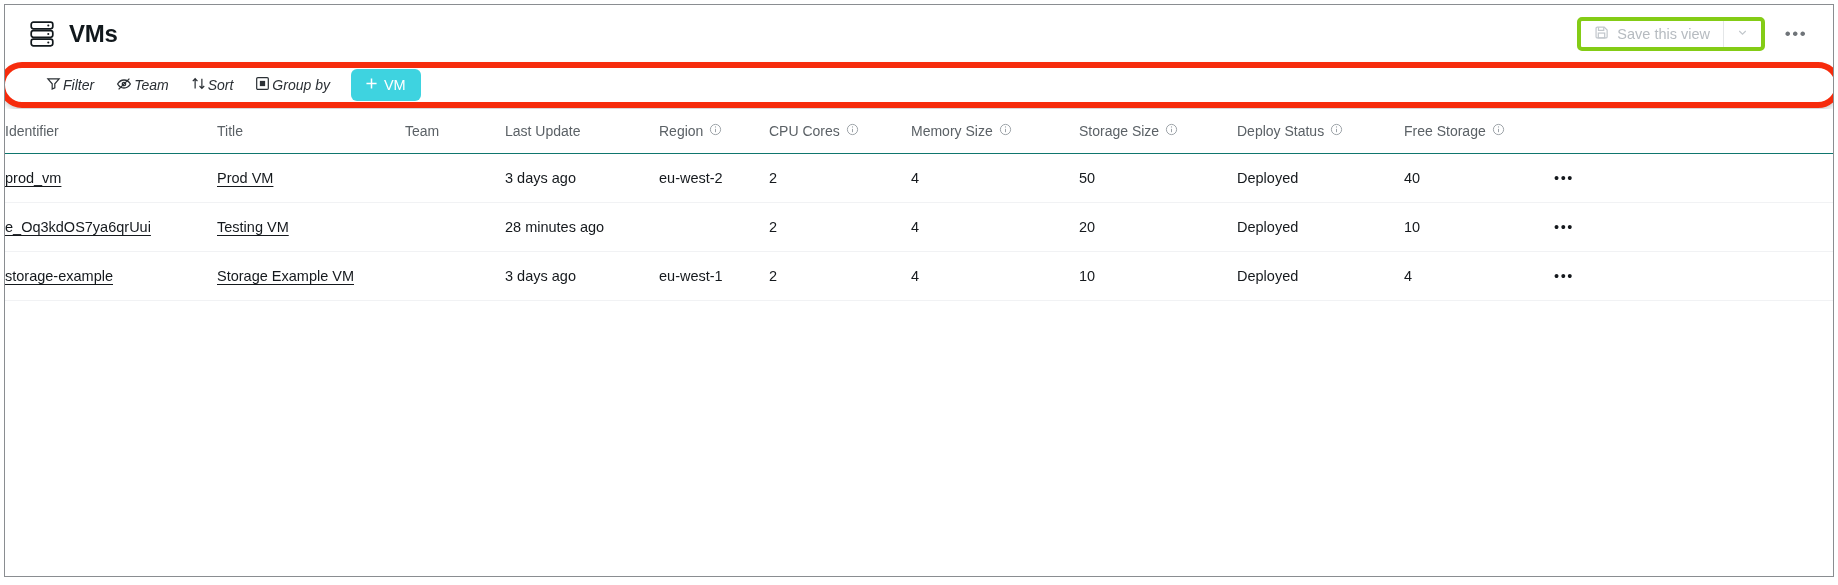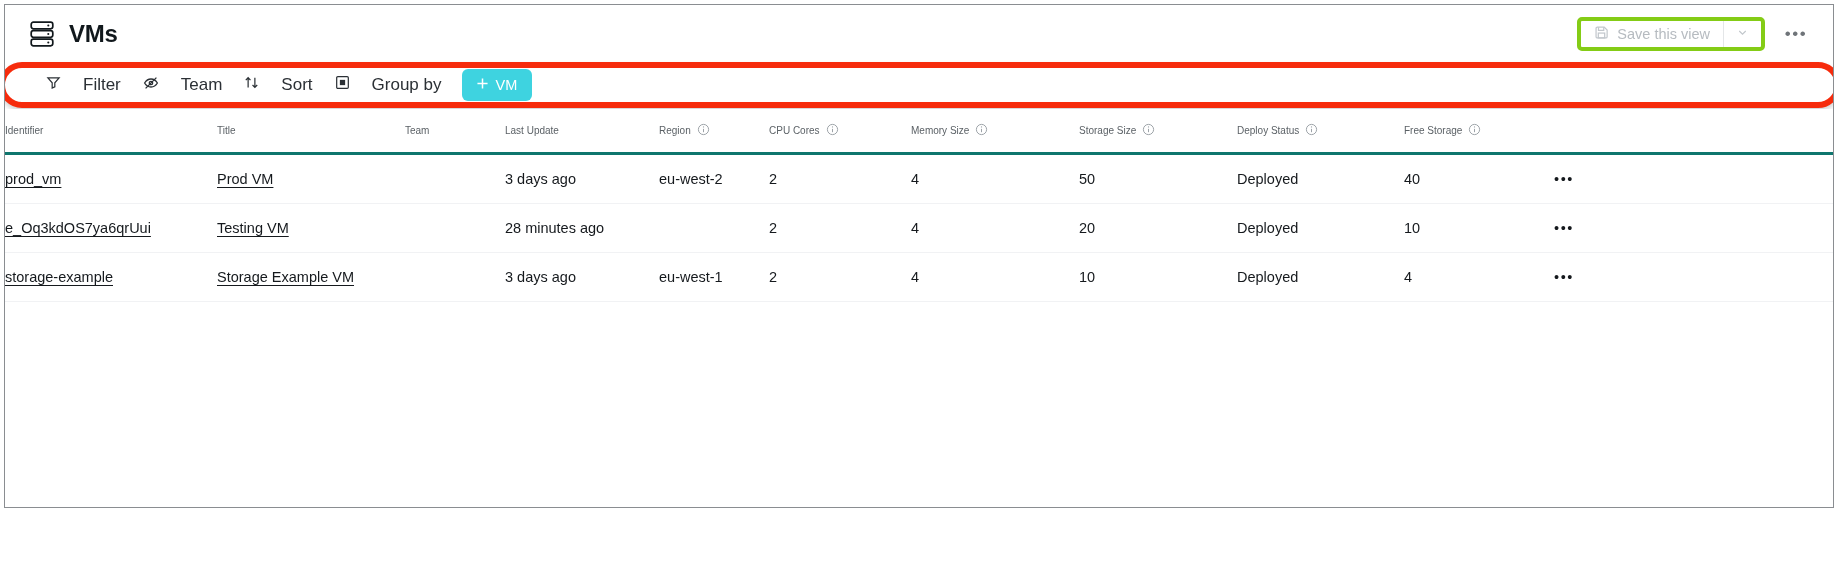--- a/index.html
+++ b/index.html
@@ -11,21 +11,21 @@
     font-family: "Liberation Sans", sans-serif;
     overflow: hidden;
   }
 
   
   .window-frame {
     position: absolute;
     left: 4px;
     top: 4px;
     width: 1830px;
-    height: 504px;
+    height: 573px;
     background: #ffffff;
     border: 1px solid #8a8d91;
     overflow: hidden;
   }
 
   
   .page-header {
     position: absolute;
     left: 0; top: 0;
     width: 100%;
@@ -151,30 +151,31 @@
   .toolbar-actions {
     display: flex;
     align-items: center;
     gap: 0px;
     flex: none;
   }
 
   .tool-btn {
     display: flex;
     align-items: center;
-    gap: 22px;
+    gap: 2px;
     padding: 6px 11px;
-    font-size: 17px;
+    font-size: 14px;
     color: #2b3035;
     white-space: nowrap;
     background: transparent;
     border: none;
     border-radius: 5px;
     font-family: inherit;
     cursor: default;
+    font-style: italic;
   }
   .tool-btn svg { flex: none; }
 
   .add-btn {
     display: flex;
     align-items: center;
     gap: 5px;
     margin-left: 10px;
     padding: 7px 15px 7px 13px;
     background: #3ed3e0;
@@ -199,25 +200,25 @@
   }
 
   table.vm-table {
     width: 100%;
     border-collapse: collapse;
     table-layout: fixed;
   }
 
   table.vm-table th {
     text-align: left;
-    font-size: 10px;
+    font-size: 14px;
     font-weight: 400;
     color: #5b6166;
     padding: 14px 8px 14px 0;
-    border-bottom: 3px solid #0f766e;
+    border-bottom: 1px solid #0f766e;
     white-space: nowrap;
   }
 
   th .th-inner { display: flex; align-items: center; gap: 6px; }
 
   .info-icon { width: 13px; height: 13px; flex: none; color: #9aa0a6; }
 
   table.vm-table td {
     font-size: 14.5px;
     color: #15191d;

